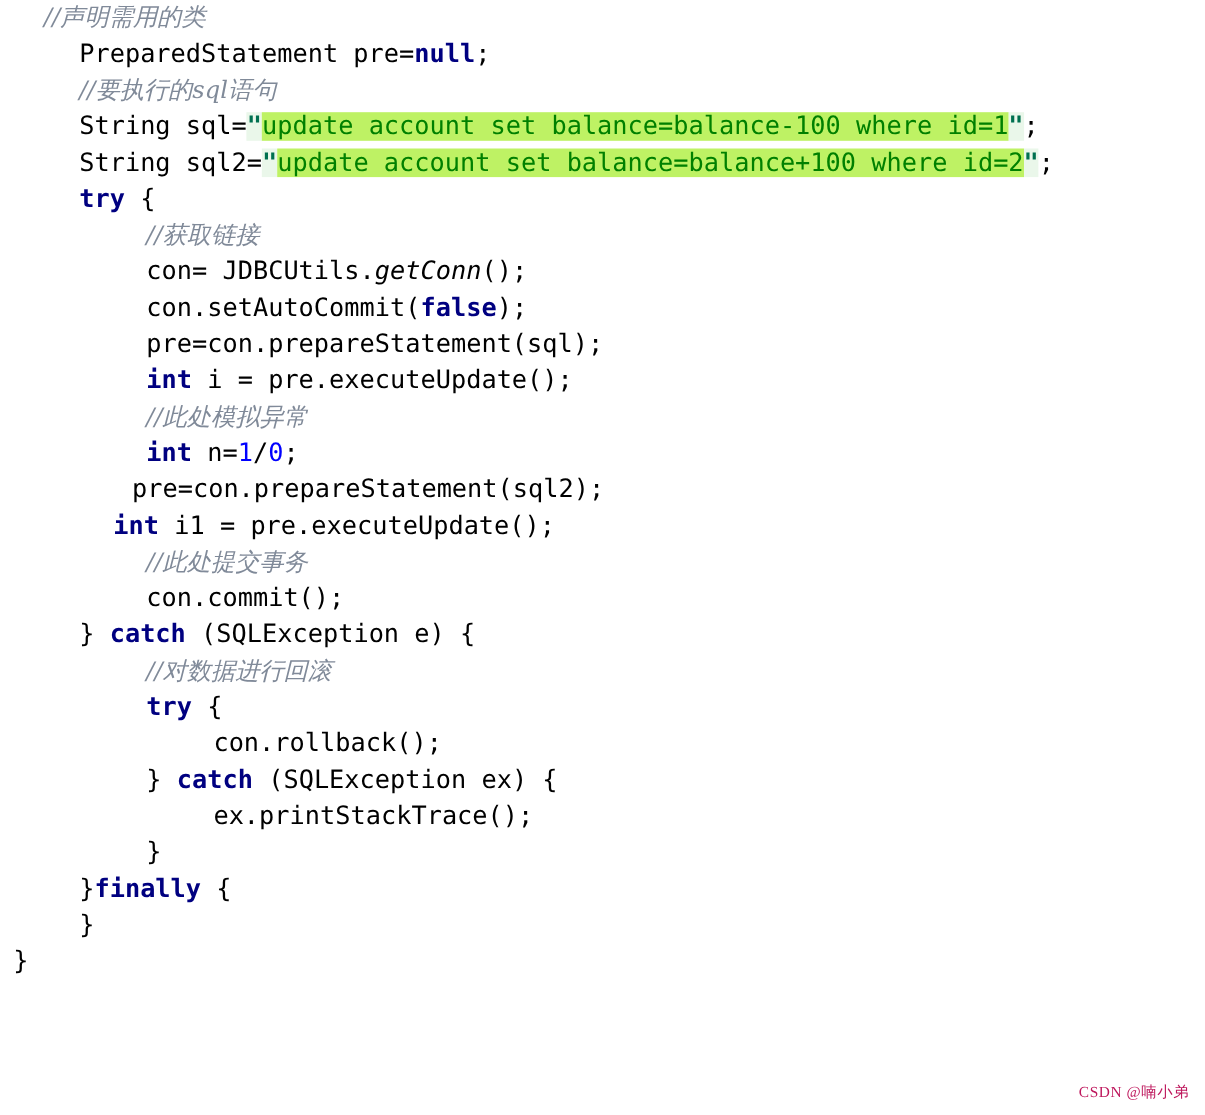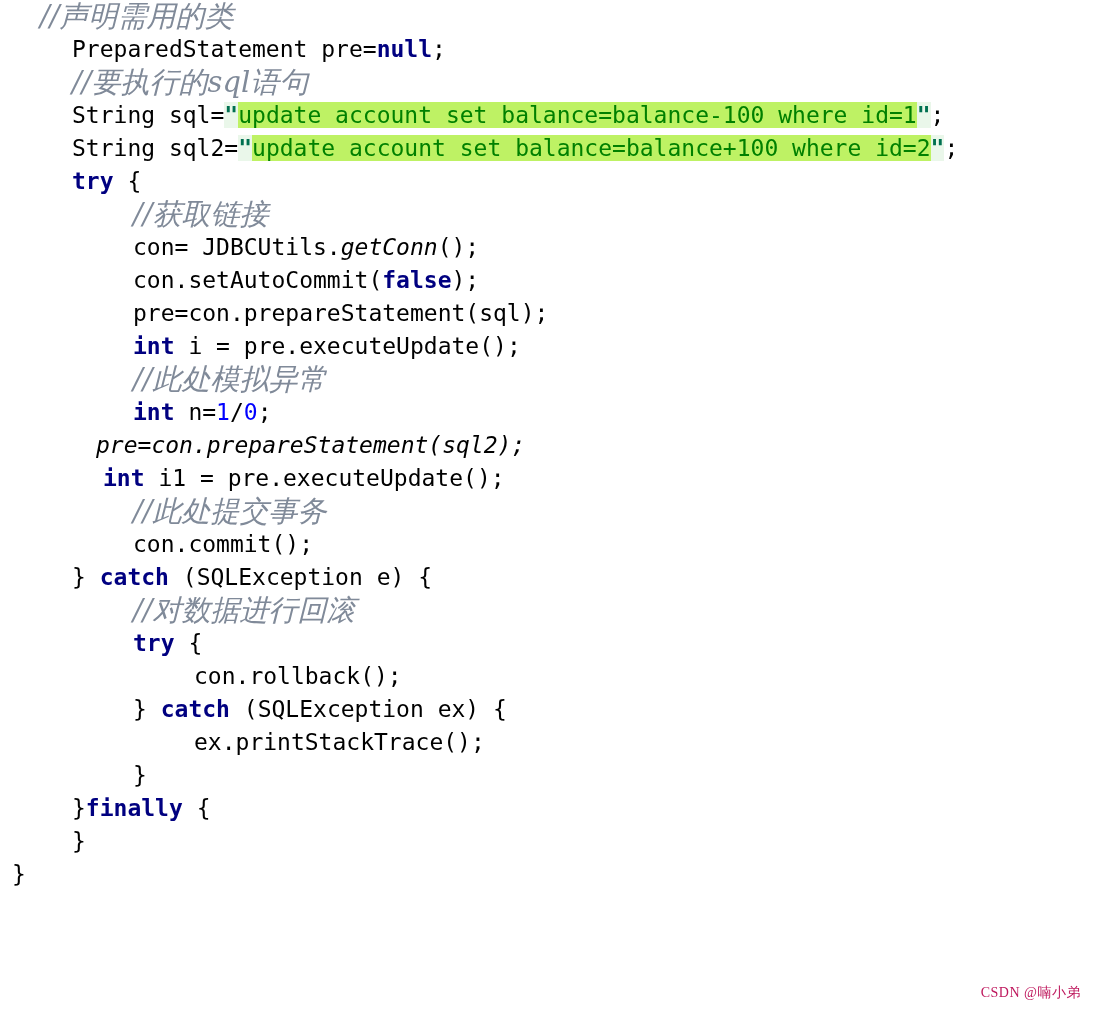--- a/index.html
+++ b/index.html
@@ -28,21 +28,21 @@
     line-height: 33px;
     height: 33px;
     white-space: pre;
     color: #000000;
     letter-spacing: 0px;
   }
 
   
   .kw        { color: #000080; font-weight: bold; }
   .num       { color: #0000ff; }
-  .cmt       { color: #808a99; font-style: italic; font-family: "DejaVu Serif", serif; font-size: 29px; }
+  .cmt       { color: #808a99; font-style: italic; font-family: "DejaVu Serif", serif; font-size: 22px; }
   .str       { color: #008000; background: #bef264; }
   .strq      { color: #007050; background: #eaf7ea; font-weight: bold; }
   .mth       { font-style: italic; }
   .pln       { color: #000000; }
 
   #watermark {
     position: absolute;
     right: 14px;
     bottom: 12px;
     font-family: Liberation Serif, serif;
@@ -63,21 +63,21 @@
       <div class="code-line" style="padding-left: 72px;"><span class="pln">String sql=</span><span class="strq">"</span><span class="str">update account set balance=balance-100 where id=1</span><span class="strq">"</span><span class="pln">;</span></div>
       <div class="code-line" style="padding-left: 72px;"><span class="pln">String sql2=</span><span class="strq">"</span><span class="str">update account set balance=balance+100 where id=2</span><span class="strq">"</span><span class="pln">;</span></div>
       <div class="code-line" style="padding-left: 72px;"><span class="kw">try</span><span class="pln"> {</span></div>
       <div class="code-line" style="padding-left: 133px;"><span class="cmt">//获取链接</span></div>
       <div class="code-line" style="padding-left: 133px;"><span class="pln">con= JDBCUtils.</span><span class="mth">getConn</span><span class="pln">();</span></div>
       <div class="code-line" style="padding-left: 133px;"><span class="pln">con.setAutoCommit(</span><span class="kw">false</span><span class="pln">);</span></div>
       <div class="code-line" style="padding-left: 133px;"><span class="pln">pre=con.prepareStatement(sql);</span></div>
       <div class="code-line" style="padding-left: 133px;"><span class="kw">int</span><span class="pln"> i = pre.executeUpdate();</span></div>
       <div class="code-line" style="padding-left: 133px;"><span class="cmt">//此处模拟异常</span></div>
       <div class="code-line" style="padding-left: 133px;"><span class="kw">int</span><span class="pln"> n=</span><span class="num">1</span><span class="pln">/</span><span class="num">0</span><span class="pln">;</span></div>
-      <div class="code-line" style="padding-left: 96px; font-style: italic;"><span class="pln">pre=con.prepareStatement(sql2);</span></div>
+      <div class="code-line" style="padding-left: 120px;"><span class="pln">pre=con.prepareStatement(sql2);</span></div>
       <div class="code-line" style="padding-left: 103px;"><span class="kw">int</span><span class="pln"> i1 = pre.executeUpdate();</span></div>
       <div class="code-line" style="padding-left: 133px;"><span class="cmt">//此处提交事务</span></div>
       <div class="code-line" style="padding-left: 133px;"><span class="pln">con.commit();</span></div>
       <div class="code-line" style="padding-left: 72px;"><span class="pln">} </span><span class="kw">catch</span><span class="pln"> (SQLException e) {</span></div>
       <div class="code-line" style="padding-left: 133px;"><span class="cmt">//对数据进行回滚</span></div>
       <div class="code-line" style="padding-left: 133px;"><span class="kw">try</span><span class="pln"> {</span></div>
       <div class="code-line" style="padding-left: 194px;"><span class="pln">con.rollback();</span></div>
       <div class="code-line" style="padding-left: 133px;"><span class="pln">} </span><span class="kw">catch</span><span class="pln"> (SQLException ex) {</span></div>
       <div class="code-line" style="padding-left: 194px;"><span class="pln">ex.printStackTrace();</span></div>
       <div class="code-line" style="padding-left: 133px;"><span class="pln">}</span></div>

